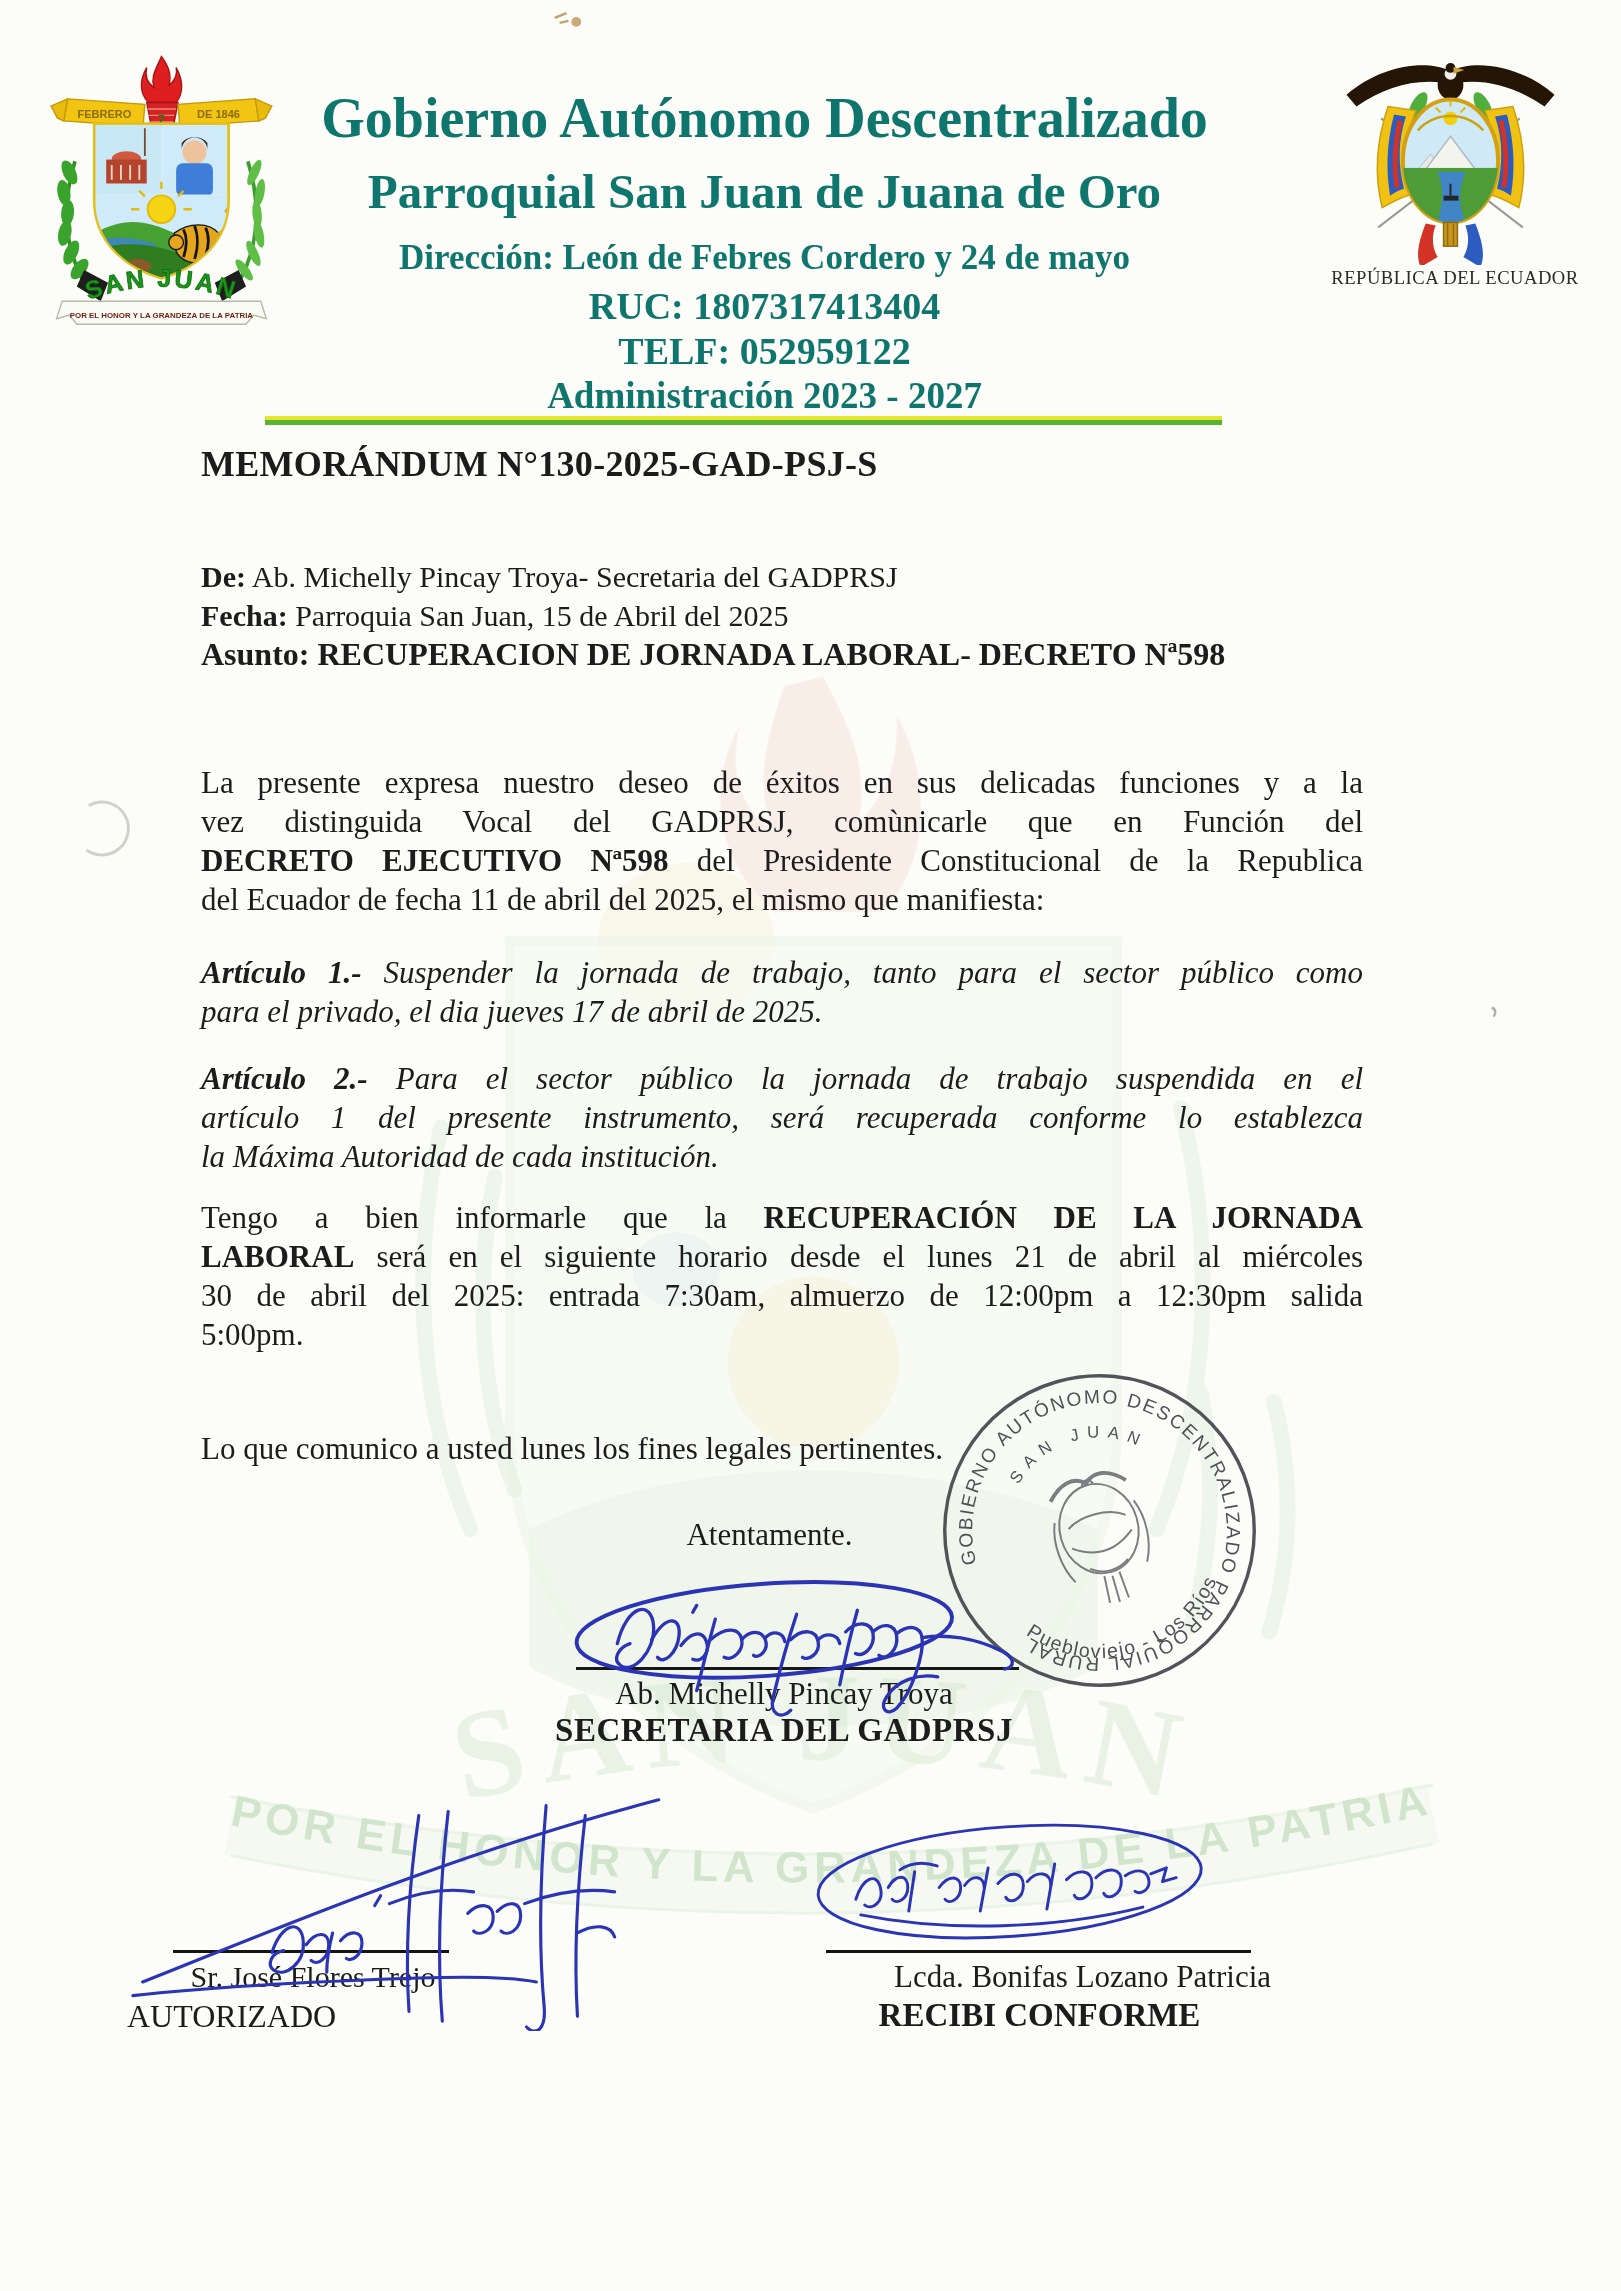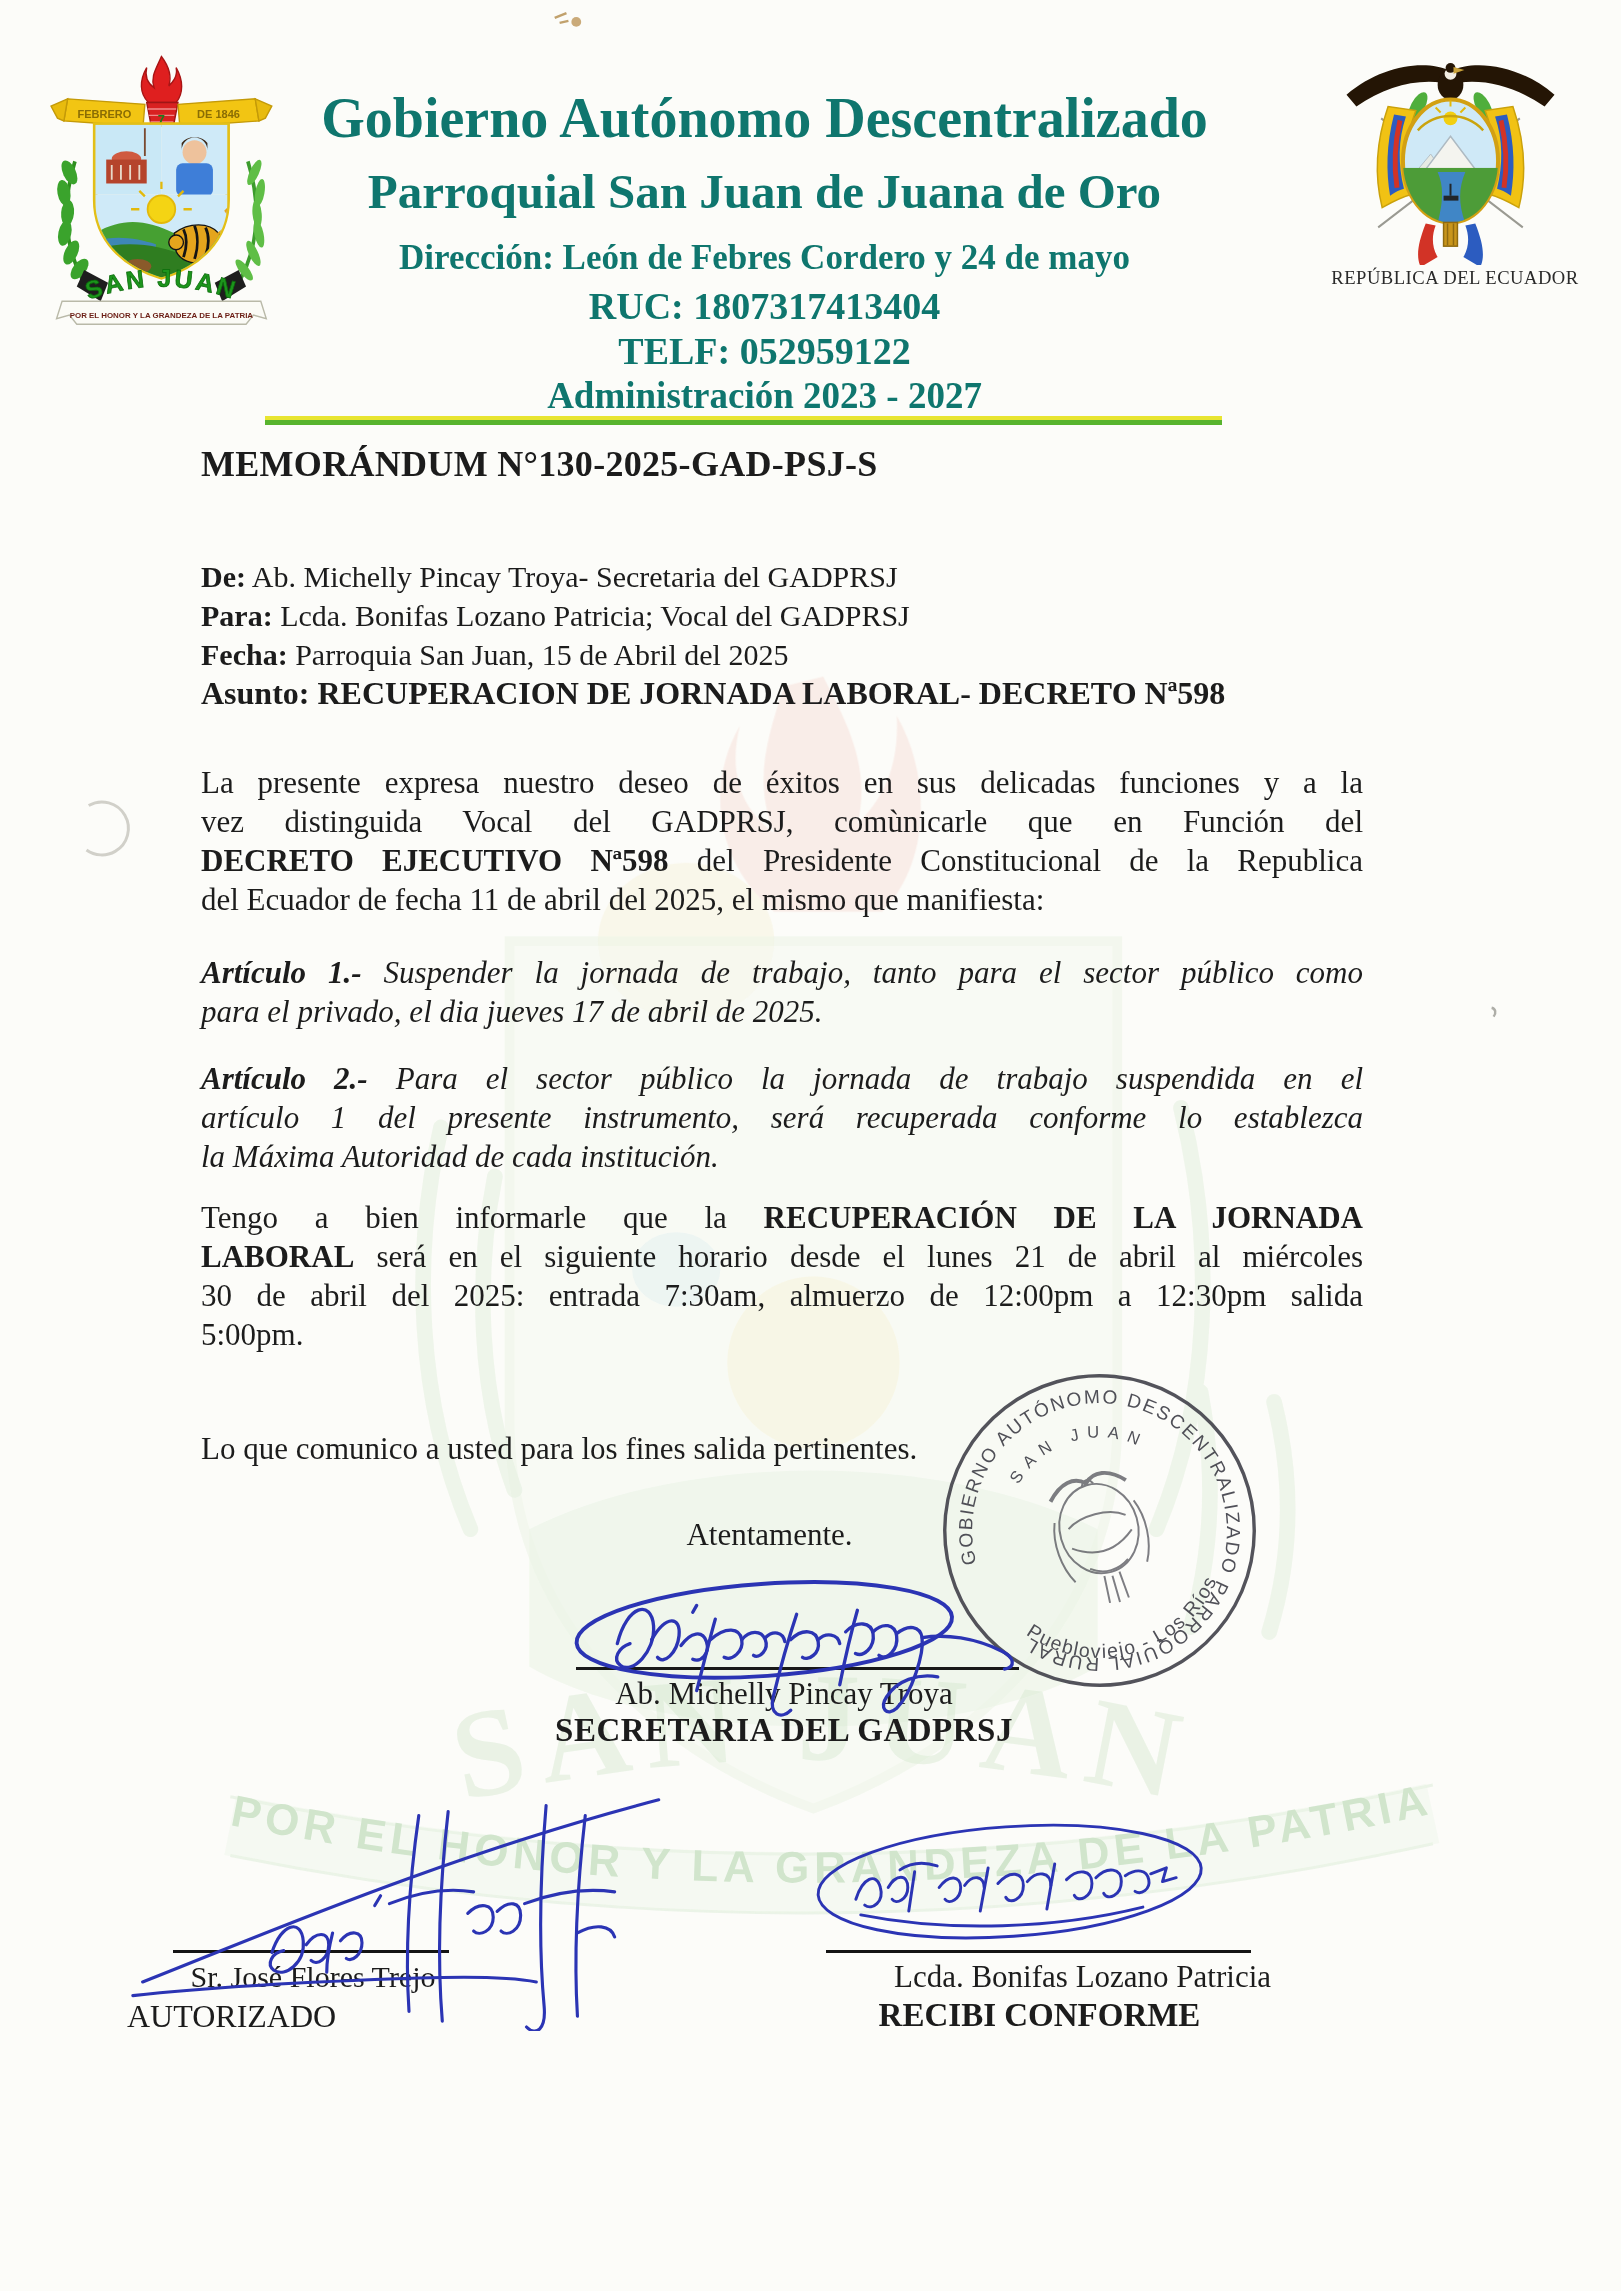--- a/index.html
+++ b/index.html
@@ -206,24 +206,20 @@
   <div id="hdr-rule"></div>
 
   <div id="memo-title">MEMORÁNDUM N°130-2025-GAD-PSJ-S</div>
 
   <div id="meta">
     <div>
       <span class="lbl">De:</span>
       <span>Ab. Michelly Pincay Troya- Secretaria del GADPRSJ</span>
     </div>
     <div>
-      <span class="lbl">Para:</span>
-      <span>Lcda. Bonifas Lozano Patricia; Vocal del GADPRSJ</span>
-    </div>
-    <div>
       <span class="lbl">Fecha:</span>
       <span>Parroquia San Juan, 15 de Abril del 2025</span>
     </div>
     <div class="asunto">
       <span class="lbl">Asunto:</span>
       <span>RECUPERACION DE JORNADA LABORAL- DECRETO Nª598</span>
     </div>
   </div>
 
   <div class="para" style="top:763px">
@@ -244,21 +240,21 @@
     <div class="tline last">la Máxima Autoridad de cada institución.</div>
   </div>
 
   <div class="para" style="top:1198px">
     <div class="tline"><span>Tengo a bien informarle que la </span><span class="b">RECUPERACIÓN DE LA JORNADA</span></div>
     <div class="tline"><span class="b">LABORAL</span><span> será en el siguiente horario desde el lunes 21 de abril al miércoles</span></div>
     <div class="tline">30 de abril del 2025: entrada 7:30am, almuerzo de 12:00pm a 12:30pm salida</div>
     <div class="tline last">5:00pm.</div>
   </div>
 
-  <div id="closing">Lo que comunico a usted para los fines salida pertinentes.</div>
+  <div id="closing">Lo que comunico a usted lunes los fines legales pertinentes.</div>
   <div id="salutation">Atentamente.</div>
 
   <svg id="stamp" class="abs" style="left:933px;top:1364px;" width="333" height="333" viewBox="0 0 340 340" aria-hidden="true">
     <g transform="rotate(-16 170 170)" opacity="0.9" fill="none" stroke="#41414a">
       <circle cx="170" cy="170" r="158" stroke-width="3.5"></circle>
       <path id="stamp-ring" d="M40,170 a130,130 0 1,1 260,0 a130,130 0 1,1 -260,0" stroke="none"></path>
       <path id="stamp-bottom" d="M63.5,244.6 A130,130 0 0 0 276.5,244.6" stroke="none"></path>
       <path id="stamp-inner" d="M75,170 A95,95 0 0 1 265,170" stroke="none"></path>
       <text font-size="19.5" letter-spacing="2" fill="#3d3d46" stroke="none" font-family="Liberation Sans, sans-serif">
         <textPath href="#stamp-ring" startOffset="2">GOBIERNO AUTÓNOMO DESCENTRALIZADO PARROQUIAL RURAL</textPath>

